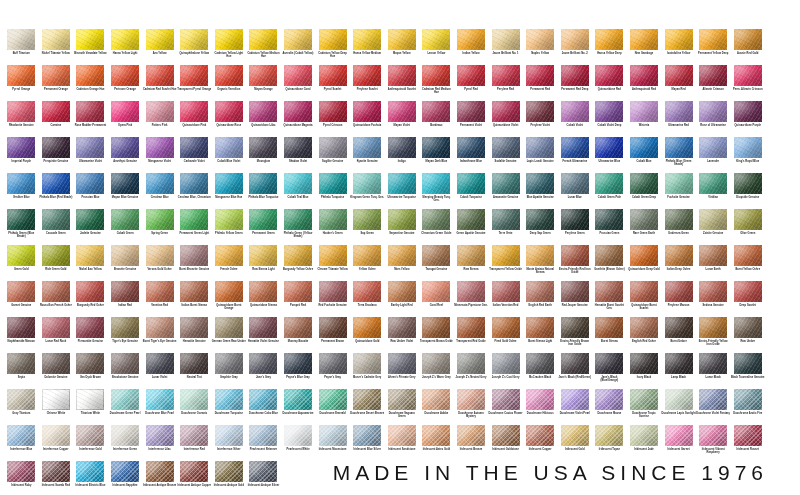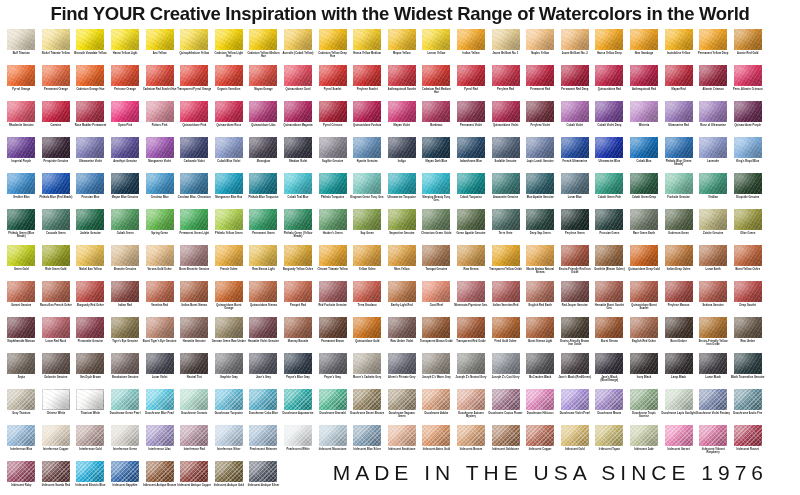--- a/index.html
+++ b/index.html
@@ -80,21 +80,20 @@
     padding-left:20px;
     padding-bottom:12px;
     white-space:nowrap;
   }
 </style>
 </head>
 <body>
 
 <div id="page">
 
-  <div class="headline">Find YOUR Creative Inspiration with the Widest Range of Watercolors in the World</div>
 
   <div class="grid">
       <div class="row">
         <div class="cellwrap">
           <div class="sw" style="background: rgb(227, 217, 196);">
             <div class="wash"></div>
             <div class="tex"></div>
           </div>
           <div class="lbl">Buff Titanium</div>
         </div>

